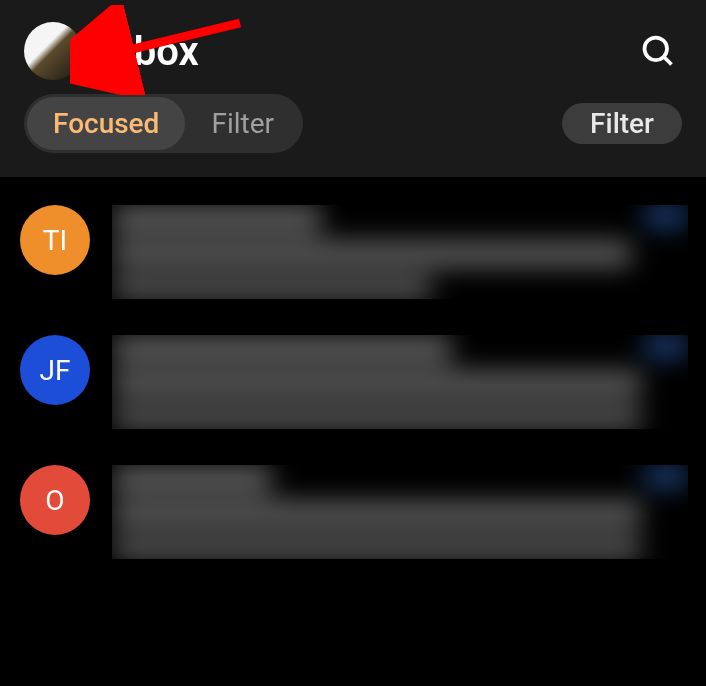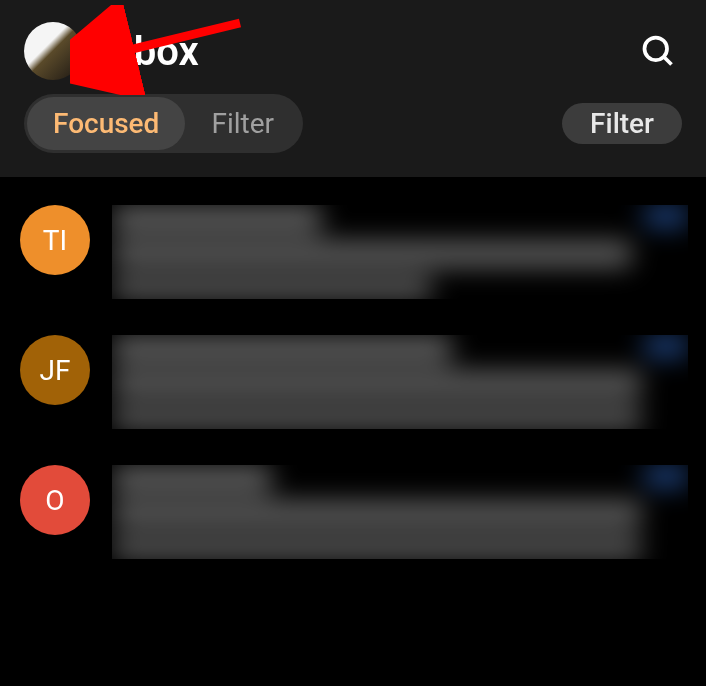--- a/index.html
+++ b/index.html
@@ -172,21 +172,21 @@
           <div class="blur-block" style="width:210px;height:28px"></div>
           <div class="blur-time" style="width:44px;height:22px"></div>
         </div>
         <div class="blur-block" style="width:520px;height:26px;margin-bottom:10px"></div>
         <div class="blur-block" style="width:320px;height:22px"></div>
       </div>
     </div>
   </div>
 
   <div class="email-item">
-    <div class="email-avatar" style="background:#a16207">JF</div>
+    <div class="email-avatar" style="background:#1d4ed8">JF</div>
     <div class="email-content">
       <div class="content-blur">
         <div class="email-top-line">
           <div class="blur-block" style="width:340px;height:28px"></div>
           <div class="blur-time" style="width:44px;height:22px"></div>
         </div>
         <div class="blur-block" style="width:530px;height:26px;margin-bottom:10px"></div>
         <div class="blur-block" style="width:530px;height:22px"></div>
       </div>
     </div>

